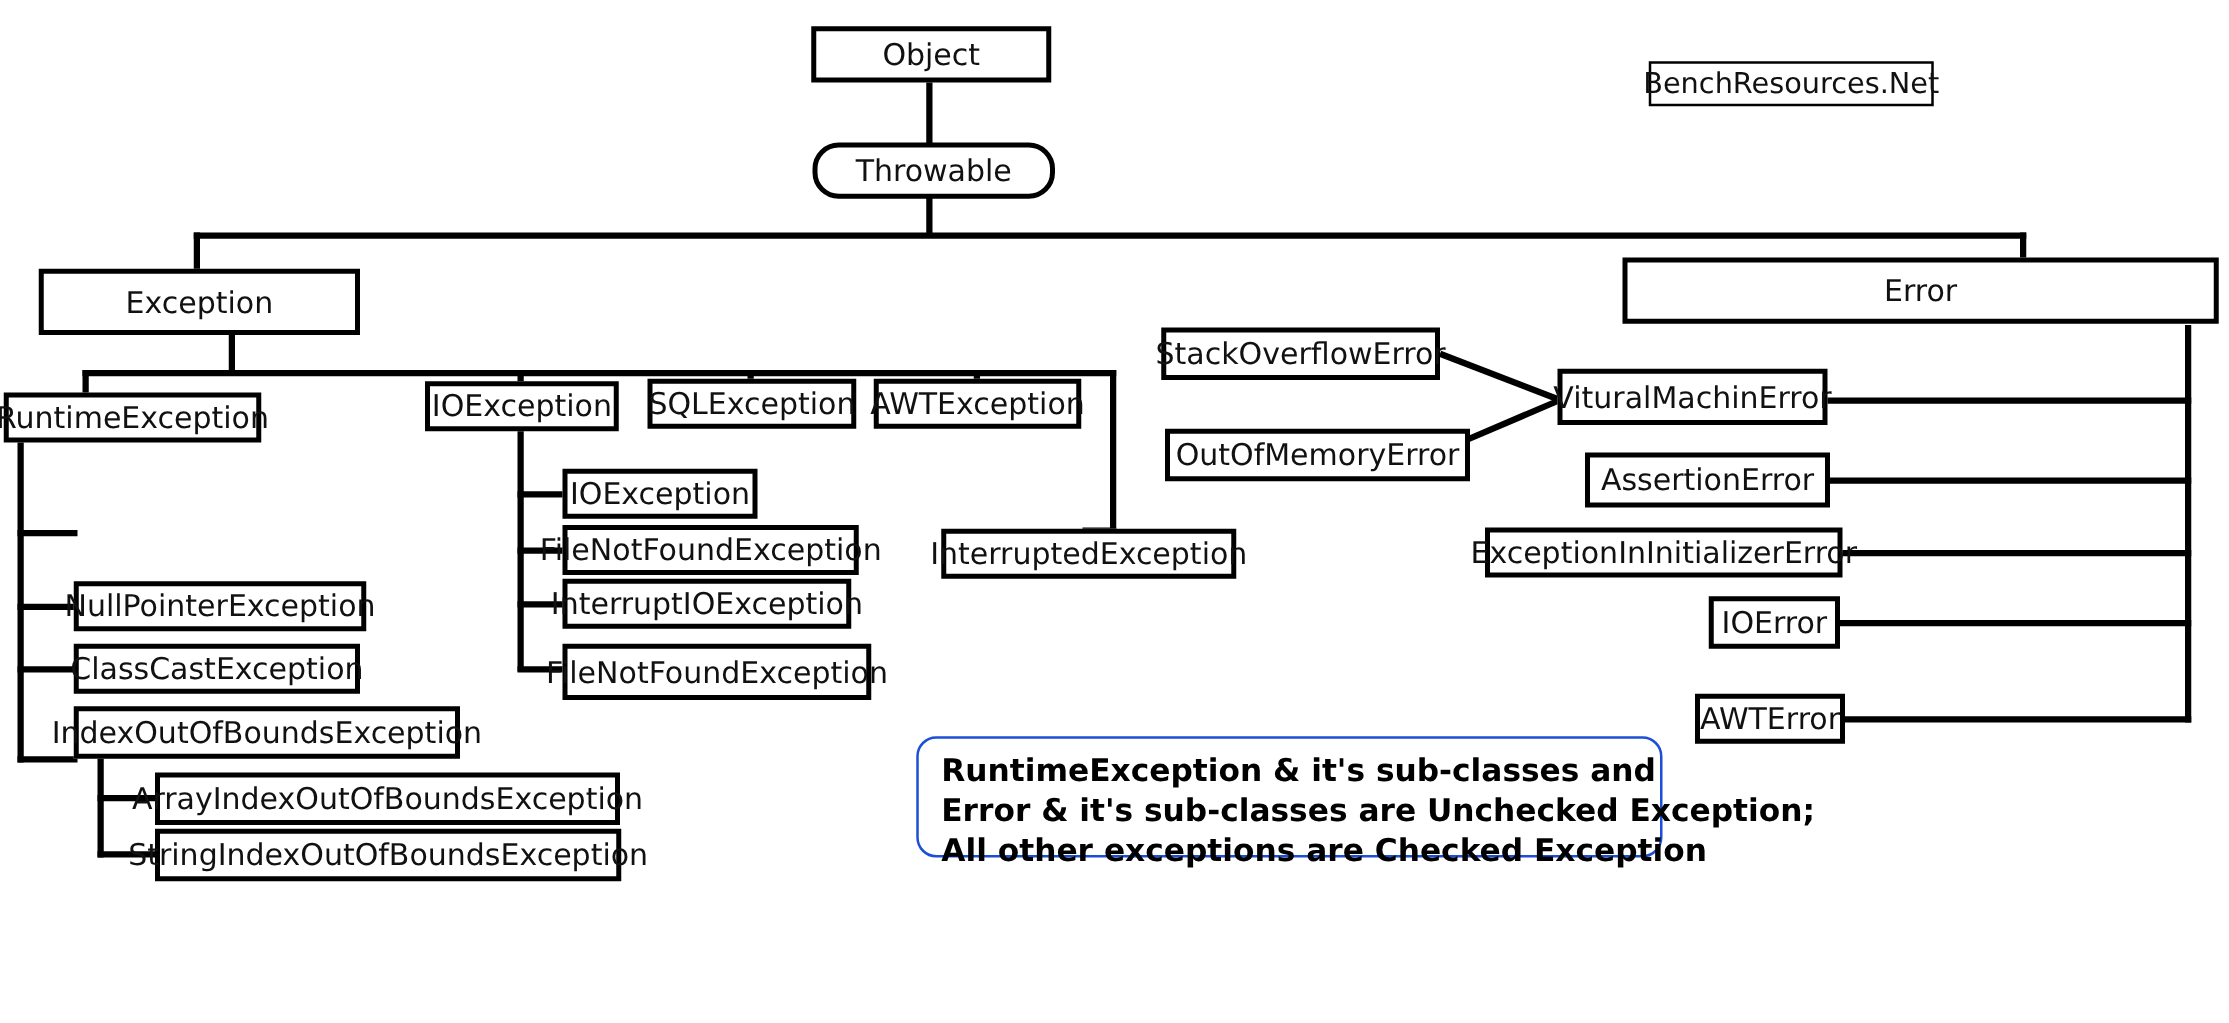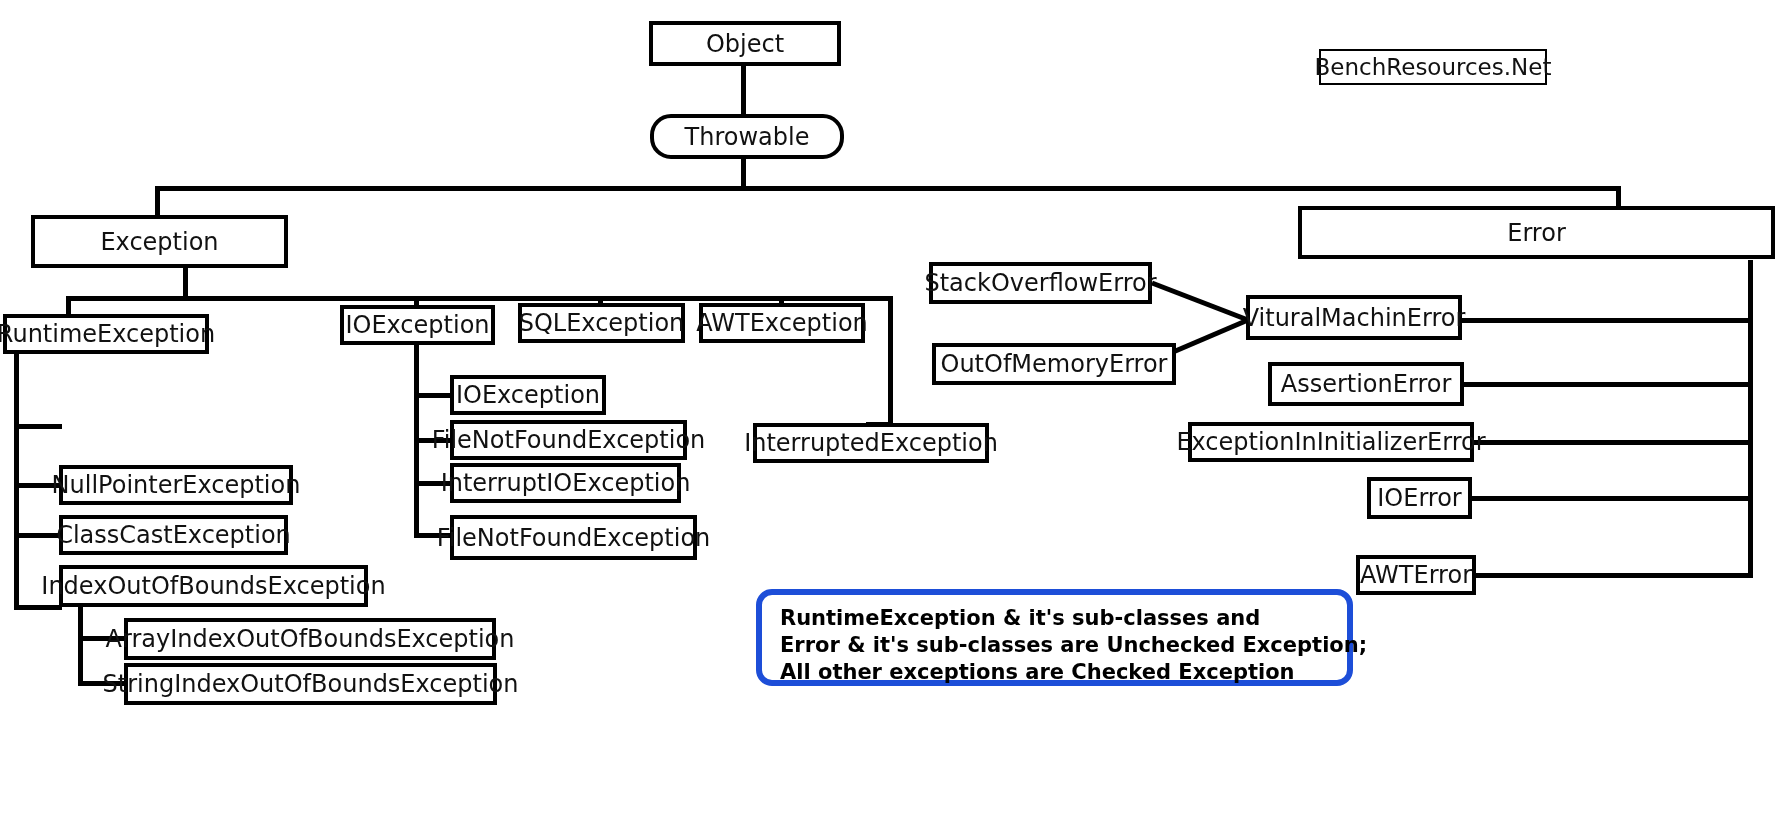--- a/index.html
+++ b/index.html
@@ -48,31 +48,30 @@
   }
   .caption b { font-weight: bold; margin-right: 8px; }
   .line {
     position: absolute;
     background: #000000;
     z-index: 2;
   }
   .note {
     position: absolute;
     box-sizing: border-box;
-    border: 6px solid #1d4ed8;
+    border: 2px solid #1d4ed8;
     border-radius: 16px;
     background: #ffffff;
     z-index: 7;
     padding: 10px 14px 8px 18px;
     font-weight: bold;
-    font-size: 21px;
+    font-size: 25px;
     line-height: 1.28;
     color: #000000;
     white-space: nowrap;
-    margin-left: 23px;
   }
   .note div { display: block; }
   svg.diag-edges {
     position: absolute;
     left: 0; top: 0;
     width: 1783px; height: 818px;
     z-index: 3;
     pointer-events: none;
   }
 </style>

